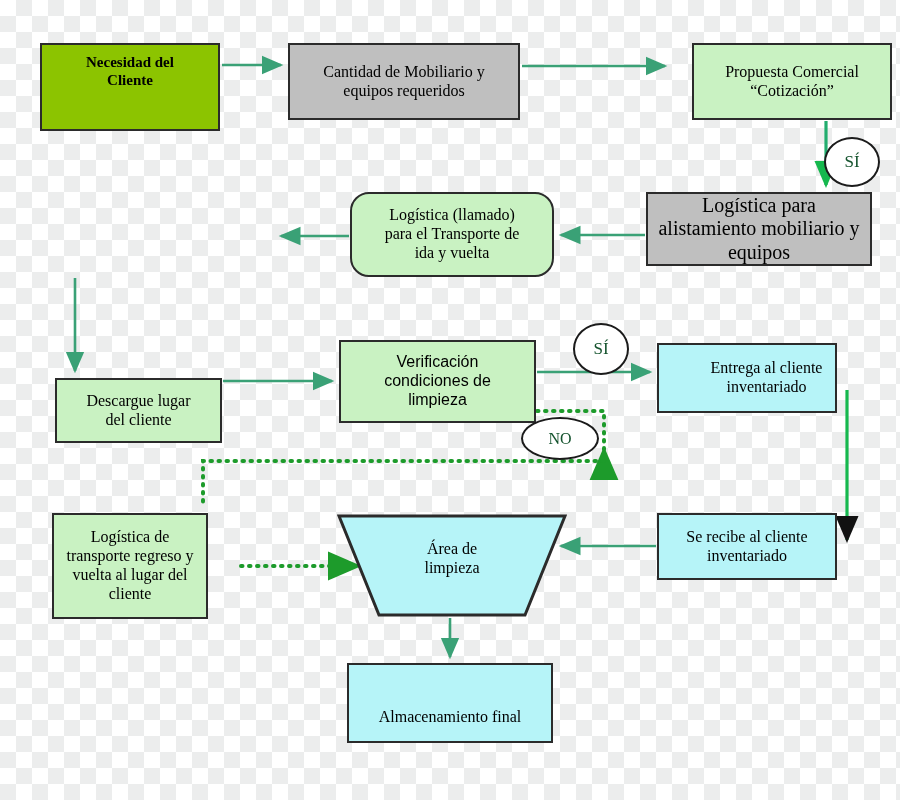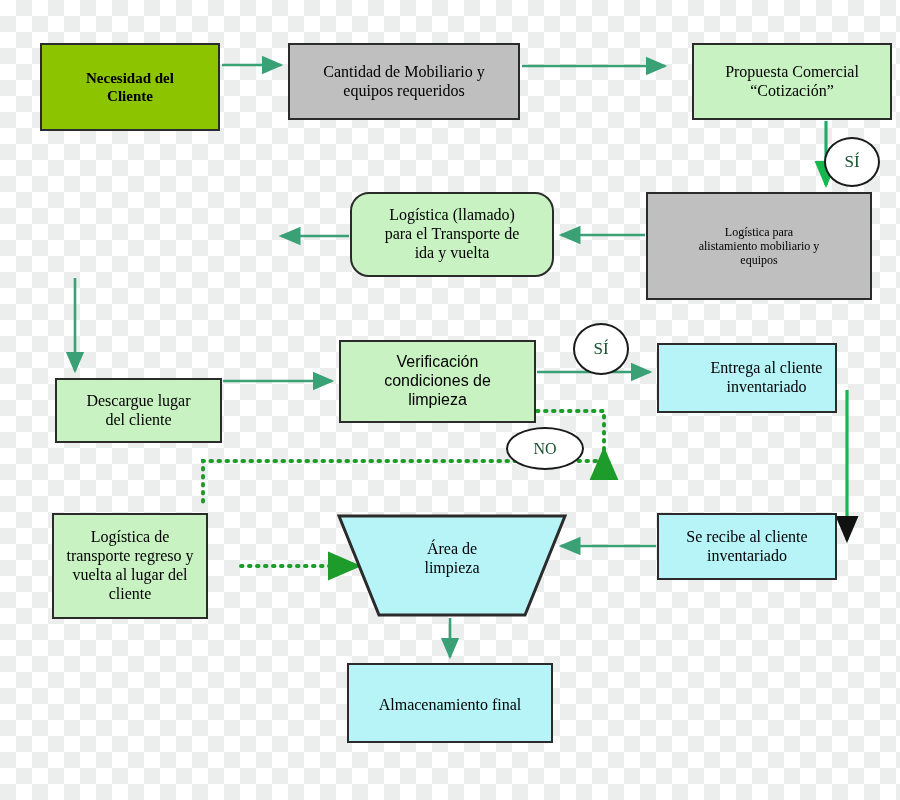--- a/index.html
+++ b/index.html
@@ -37,25 +37,25 @@
     color: #000000;
     line-height: 1.18;
     white-space: pre-line;
     z-index: 3;
   }
   .node.serif  { font-family: "Liberation Serif", "DejaVu Serif", serif; }
   .node.sans   { font-family: "Liberation Sans", "DejaVu Sans", sans-serif; }
   .node.start {
     font-weight: bold;
     align-items: flex-start;
-    padding-top: 25px;
+    padding-top: 9px;
   }
   .node.bottomtext {
     align-items: flex-end;
-    padding-bottom: 26px;
+    padding-bottom: 14px;
   }
   .trapezoid {
     position: absolute;
     z-index: 3;
   }
   .trapezoid .tlabel {
     position: absolute;
     left: 0;
     width: 100%;
     text-align: center;
@@ -131,21 +131,21 @@
 
   <div class="node serif start" style="left:40px; top:43px; width:180px; height:88px; background:#8cc400; font-size:15px;">Necesidad del
 Cliente</div>
 
   <div class="node serif" style="left:288px; top:43px; width:232px; height:77px; background:#bfbfbf; font-size:16px;">Cantidad de Mobiliario y
 equipos requeridos</div>
 
   <div class="node serif" style="left:692px; top:43px; width:200px; height:77px; background:#c9f2c2; font-size:16px;">Propuesta Comercial
 “Cotización”</div>
 
-  <div class="node serif" style="left:646px; top:192px; width:226px; height:108px; background:#bfbfbf; font-size:12px;">Logística para
+  <div class="node serif" style="left:646px; top:192px; width:226px; height:74px; background:#bfbfbf; font-size:20px;">Logística para
 alistamiento mobiliario y
 equipos</div>
 
   <div class="node serif" style="left:350px; top:192px; width:204px; height:85px; background:#c9f2c2; font-size:16px;border-radius:19px;">Logística (llamado)
 para el Transporte de
 ida y vuelta</div>
 
 
   <div class="node serif" style="left:55px; top:378px; width:167px; height:65px; background:#c9f2c2; font-size:16px;">Descargue lugar
 del cliente</div>
@@ -172,15 +172,15 @@
 
   <div class="node serif" style="left:657px; top:513px; width:180px; height:67px; background:#b6f4f8; font-size:16px;">Se recibe al cliente
 inventariado</div>
 
   <div class="node serif bottomtext" style="left:347px; top:663px; width:206px; height:80px; background:#b6f4f8; font-size:16px;">Almacenamiento final</div>
 
   <div class="badge circle" style="left:824px; top:137px; width:56px; height:50px; font-size:17px;">SÍ</div>
 
   <div class="badge circle" style="left:573px; top:323px; width:56px; height:52px; font-size:17px;">SÍ</div>
 
-  <div class="badge ellipse" style="left:506px; top:417px; width:78px; height:43px; font-size:16px;margin-top:10px;">NO</div>
+  <div class="badge ellipse" style="left:521px; top:417px; width:78px; height:43px; font-size:16px;">NO</div>
 
 </div>
 
 </body></html>

